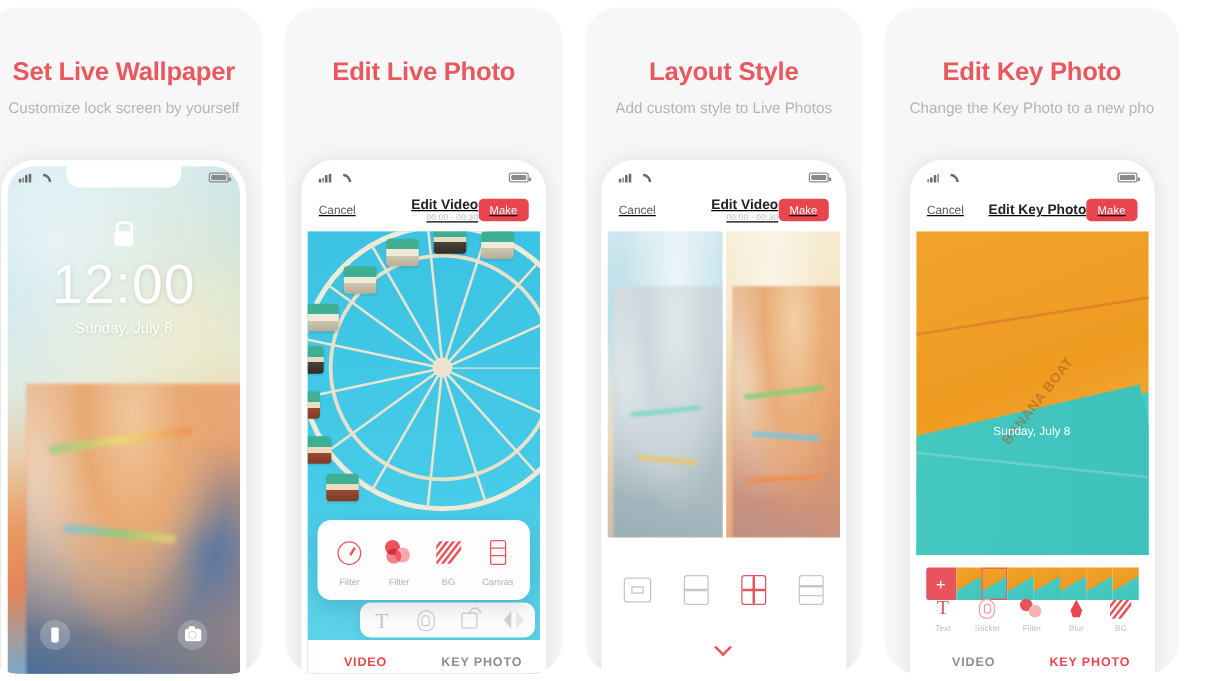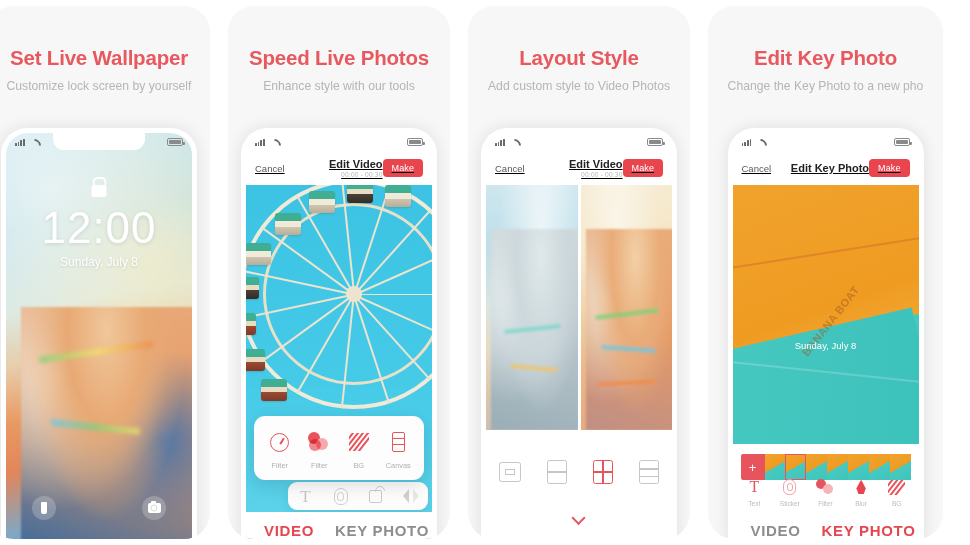--- a/index.html
+++ b/index.html
@@ -246,21 +246,21 @@
   .ic-flip:before,.ic-flip:after{content:"";position:absolute;top:0;border-style:solid;}
   .ic-flip:before{left:0;border-width:7px 6px 7px 0;border-color:transparent #d0d0d0 transparent transparent;}
   .ic-flip:after{right:0;border-width:7px 0 7px 6px;border-color:transparent transparent transparent #e8e8e8;}
 
   
   .tabs {
     position:absolute; bottom:0; left:0; right:0; height:36px;
     background:#fff; z-index:8;
     display:flex; align-items:center; justify-content:space-around;
   }
-  .tab { font-size:15px; font-weight:bold; letter-spacing:.7px; color:#8d8d8d;margin-left:15px; }
+  .tab { font-size:10px; font-weight:bold; letter-spacing:.7px; color:#8d8d8d;margin-left:15px; }
   .tab.active { color:#e8454f; }
 
   
   .sp-canvas { position:absolute; top:52px; left:0;right:0; bottom:118px; display:flex; gap:3px; background:#fff;}
   .sp-half { flex:1; position:relative; overflow:hidden; }
   .sp-a {
     background:
       radial-gradient(ellipse at 60% 18%, rgba(255,255,255,.7), transparent 55%),
       linear-gradient(175deg,#cfe6ef 0%,#bcdfe9 25%,#d9e6de 48%,#e9d9c0 66%,#d9c5ab 84%,#cbbdb0 100%);
     filter:blur(.5px);
@@ -393,22 +393,21 @@
             </div>
           <div class="lk-btn">
               <span class="cam"></span>
             </div>
         </div>
       </div>
     </div>
   </div>
 
   <div class="panel">
-    <div class="panel-title">Speed Live Photos</div>
-    <div class="panel-sub">Enhance style with our tools</div>
+    <div class="panel-title">Edit Live Photo</div>
 
     <div class="phone">
       <div class="phone-inner">
         <div class="notch"></div>
         <div class="statusbar">
           <div class="sb-left">
             <span class="bars">
                 <i></i>
                 <i></i>
                 <i></i>
@@ -516,21 +515,21 @@
         <div class="tabs">
           <span class="tab active">VIDEO</span>
           <span class="tab">KEY PHOTO</span>
         </div>
       </div>
     </div>
   </div>
 
   <div class="panel">
     <div class="panel-title">Layout Style</div>
-    <div class="panel-sub">Add custom style to Video Photos</div>
+    <div class="panel-sub">Add custom style to Live Photos</div>
 
     <div class="phone">
       <div class="phone-inner">
         <div class="notch"></div>
         <div class="statusbar">
           <div class="sb-left">
             <span class="bars">
                 <i></i>
                 <i></i>
                 <i></i>

